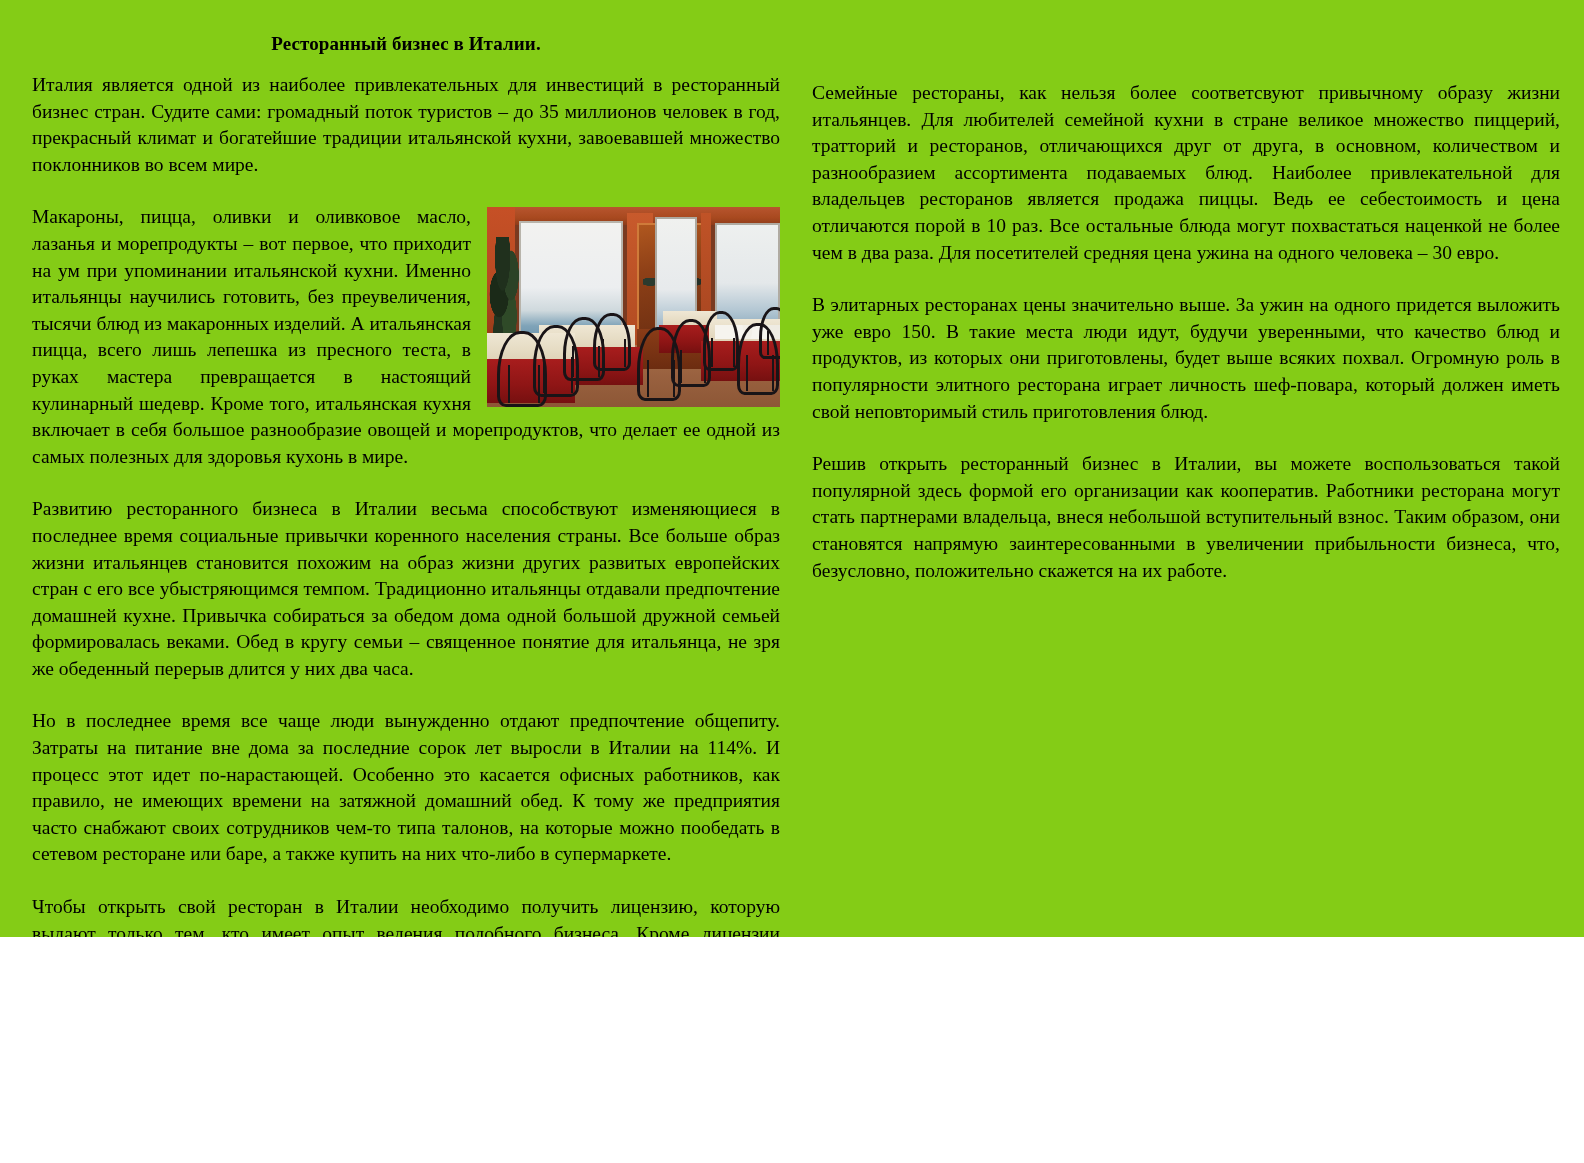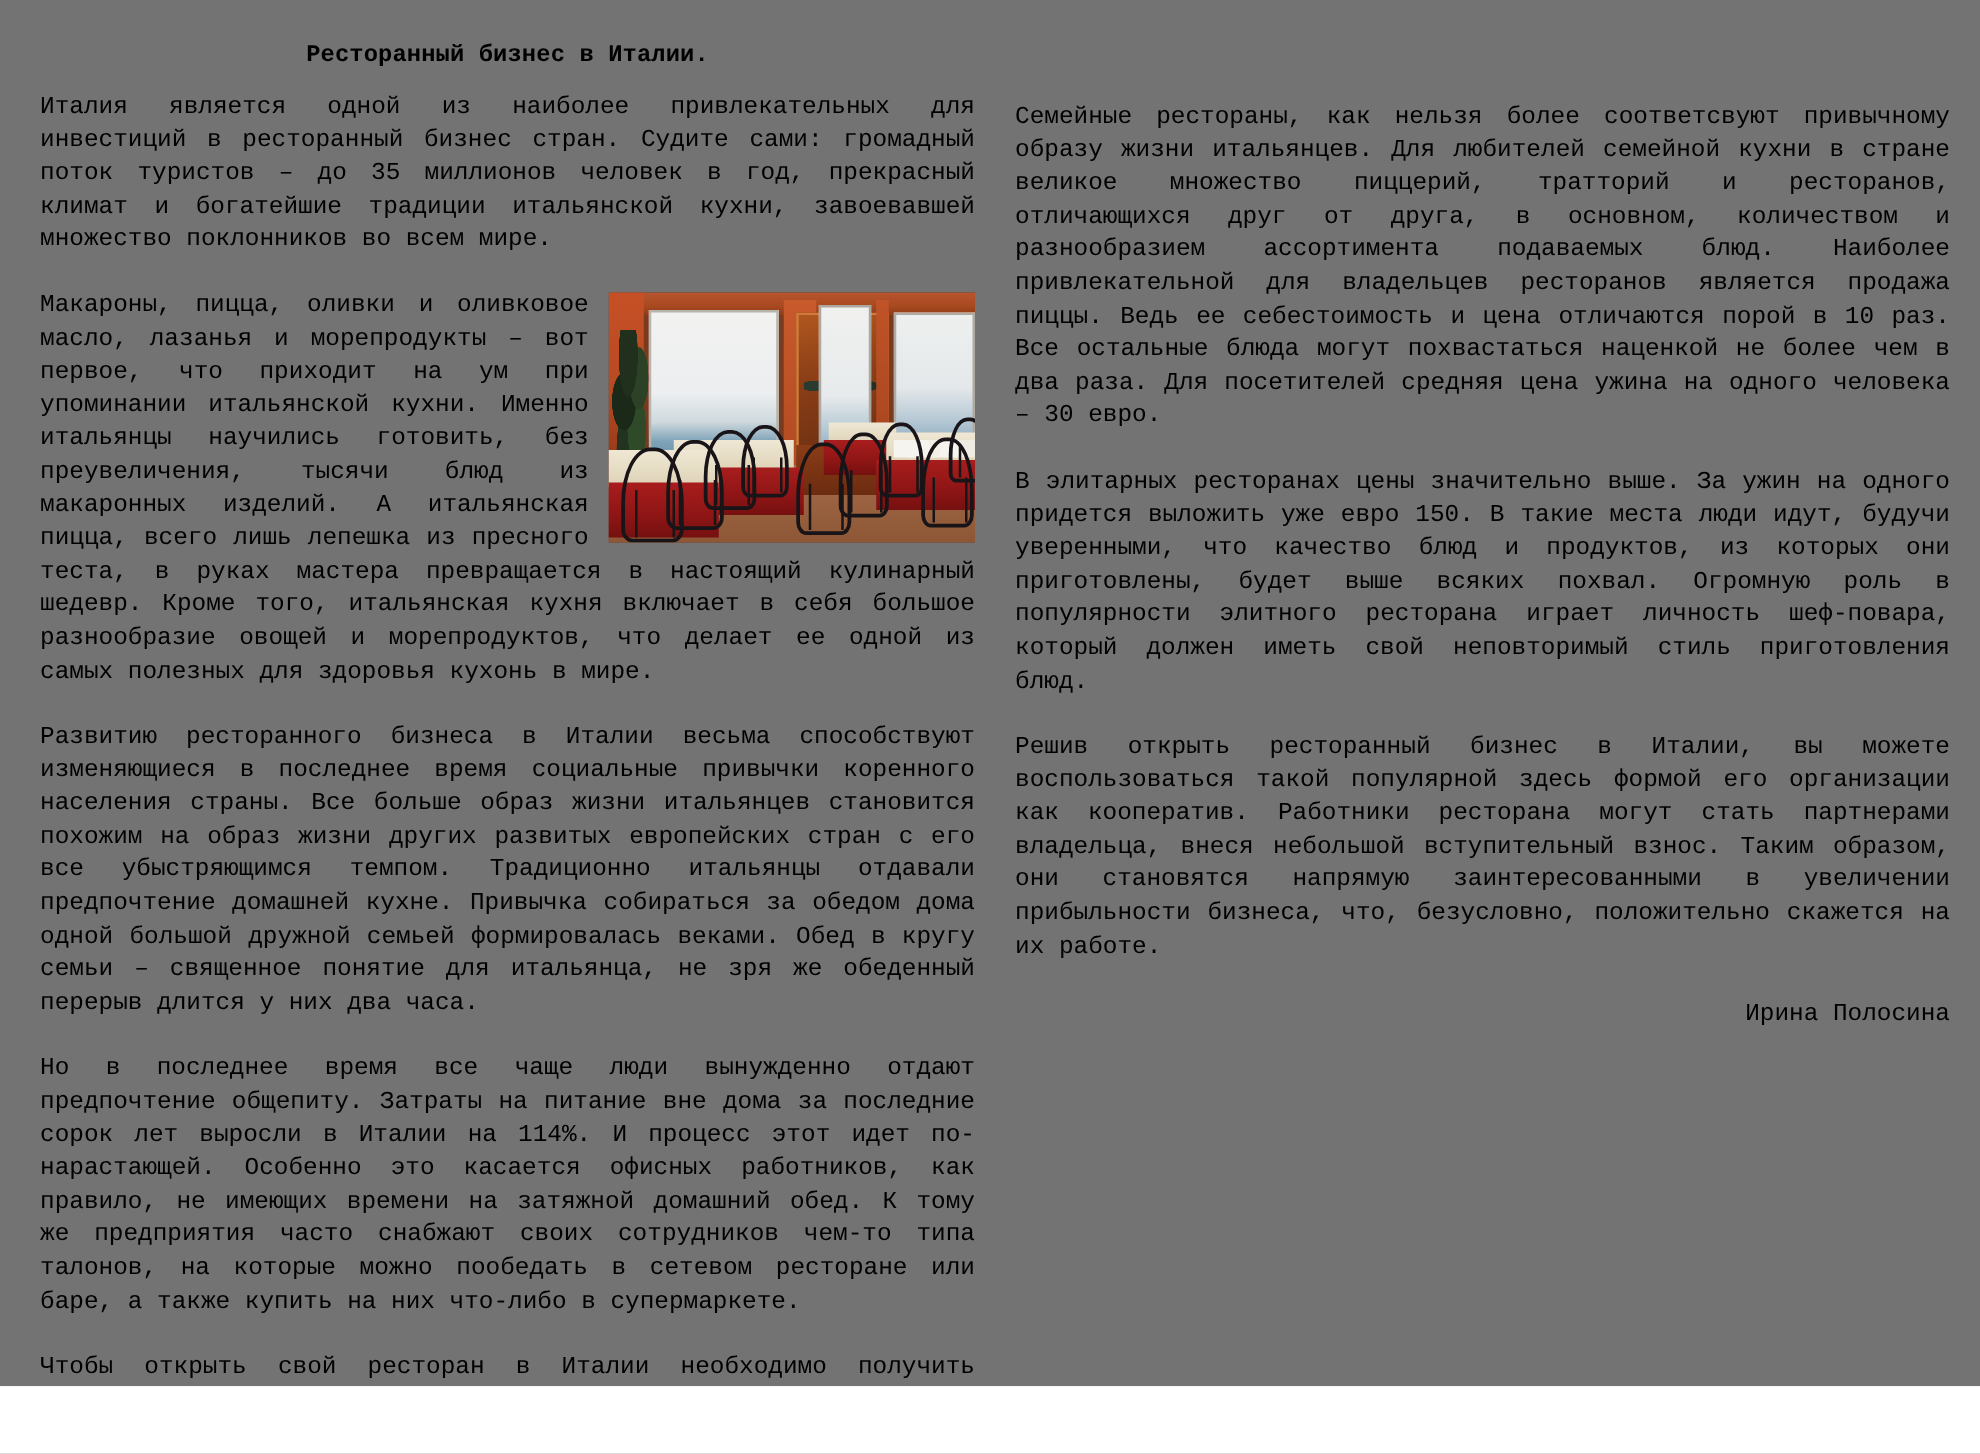--- a/index.html
+++ b/index.html
@@ -3,23 +3,23 @@
 <meta charset="utf-8">
 <style>
   html, body {
     margin: 0;
     padding: 0;
     background: #ffffff;
   }
   .page {
     position: relative;
     width: 1584px;
-    height: 1109px;
-    background: #737373;
-    font-family: Liberation Mono, monospace;
+    height: 937px;
+    background: #84cc16;
+    font-family: Liberation Serif, serif;
     color: #000000;
     overflow: hidden;
   }
 
   
   .doc-title {
     position: absolute;
     left: 32px;
     top: 32px;
     width: 748px;
@@ -259,16 +259,15 @@
     <p class="para">Развитию ресторанного бизнеса в Италии весьма способствуют изменяющиеся в последнее время социальные привычки коренного населения страны. Все больше образ жизни итальянцев становится похожим на образ жизни других развитых европейских стран с его все убыстряющимся темпом.  Традиционно итальянцы отдавали предпочтение домашней кухне. Привычка собираться за обедом дома одной большой дружной семьей формировалась веками. Обед в кругу семьи – священное понятие для итальянца, не зря же обеденный перерыв длится у них два часа.</p>
     <p class="para">Но в последнее время все чаще люди вынужденно отдают предпочтение общепиту. Затраты на питание вне дома за последние сорок лет выросли в Италии на 114%. И процесс этот идет по-нарастающей.  Особенно это касается офисных работников, как правило, не имеющих времени на затяжной домашний обед. К тому же предприятия часто снабжают своих сотрудников чем-то типа талонов, на которые можно пообедать в сетевом ресторане или баре, а также купить на них что-либо в супермаркете.</p>
     <p class="para">Чтобы открыть свой ресторан в Италии необходимо получить лицензию, которую выдают только тем, кто имеет опыт ведения подобного бизнеса. Кроме лицензии необходим стартовый капитал для ведения бизнеса в размере не менее 45 тысяч евро и средства, на которые вы будете жить в период развития бизнеса. Также, чтобы поселиться в Италии необходимо жилье, котрое вы можете купить или арендовать.</p>
     <p class="para">Заведения быстрого питания представлены ресторанами самообслуживания ориентированными, в основном, на туристов, а также ростичериями и киосками. Коренные итальянцы редко заглядывают в Макдоналдс и другие подобные места. Они являются клиентами ростичерий – ресторанов с большим ассортиментом готовых блюд, которые можно отведать на месте или взять с собой, – и киосков – попросту уличных палаток, торгующих небогатым ассортиментом блюд типичных для каждой конкретной местности.</p>
   </div>
 
   <div class="col col-right">
     <p class="para">Семейные рестораны, как нельзя более соответсвуют привычному образу жизни итальянцев. Для любителей семейной кухни в стране великое множество пиццерий, тратторий и ресторанов, отличающихся друг от друга, в основном, количеством и разнообразием ассортимента подаваемых блюд. Наиболее привлекательной для владельцев ресторанов является продажа пиццы. Ведь ее себестоимость и цена отличаются порой в 10 раз. Все остальные блюда могут похвастаться наценкой не более чем в два раза. Для посетителей средняя цена ужина на одного человека – 30 евро.</p>
     <p class="para">В элитарных ресторанах цены значительно выше. За ужин на одного придется выложить уже евро 150. В такие места люди идут, будучи уверенными, что качество блюд и продуктов, из которых они приготовлены, будет выше всяких похвал. Огромную роль в популярности элитного ресторана играет личность шеф-повара, который должен иметь свой неповторимый стиль приготовления блюд.</p>
     <p class="para">Решив открыть ресторанный бизнес в Италии, вы можете воспользоваться такой популярной здесь формой его организации как кооператив. Работники ресторана могут стать партнерами владельца, внеся небольшой вступительный взнос. Таким образом, они становятся напрямую заинтересованными в увеличении прибыльности бизнеса, что, безусловно, положительно скажется на их работе.</p>
-    <div class="signature">Ирина Полосина</div>
   </div>
 
 </div>
 
 </body></html>

